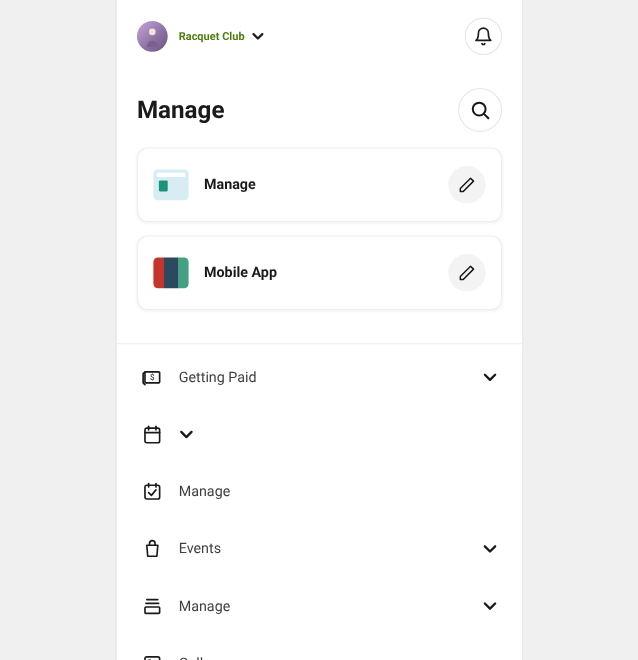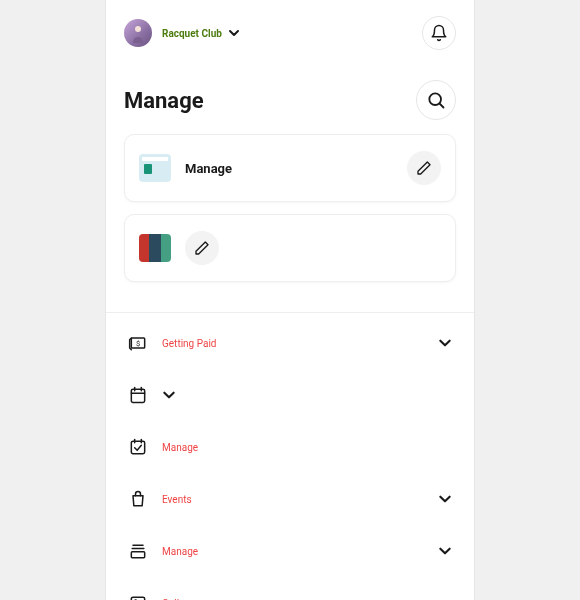--- a/index.html
+++ b/index.html
@@ -160,22 +160,22 @@
     .menu-icon {
       width: 20px;
       height: 20px;
       margin-right: 14px;
       display: flex;
       align-items: center;
       justify-content: center;
     }
     .menu-label {
       flex: 1;
-      font-size: 10px;
-      color: #ef4444;
+      font-size: 13px;
+      color: #404040;
     }
     .menu-chevron {
       color: #333;
     }
     svg { display: block; }
   </style>
 </head>
 <body>
 
 <div class="app">
@@ -226,20 +226,21 @@
         <span>
           <svg width="16" height="16" viewBox="0 0 24 24" fill="none" stroke="#1a1a1a" stroke-width="2" stroke-linecap="round" stroke-linejoin="round">
               <path d="M17 3l4 4L7 21H3v-4L17 3z"></path>
             </svg>
         </span>
       </button>
     </div>
 
     <div class="card">
       <div class="card-thumb thumb-mobile"></div>
+      <div class="card-label">Mobile App</div>
       <button class="edit-btn">
         <span>
           <svg width="16" height="16" viewBox="0 0 24 24" fill="none" stroke="#1a1a1a" stroke-width="2" stroke-linecap="round" stroke-linejoin="round">
               <path d="M17 3l4 4L7 21H3v-4L17 3z"></path>
             </svg>
         </span>
       </button>
     </div>
 
   </div>

